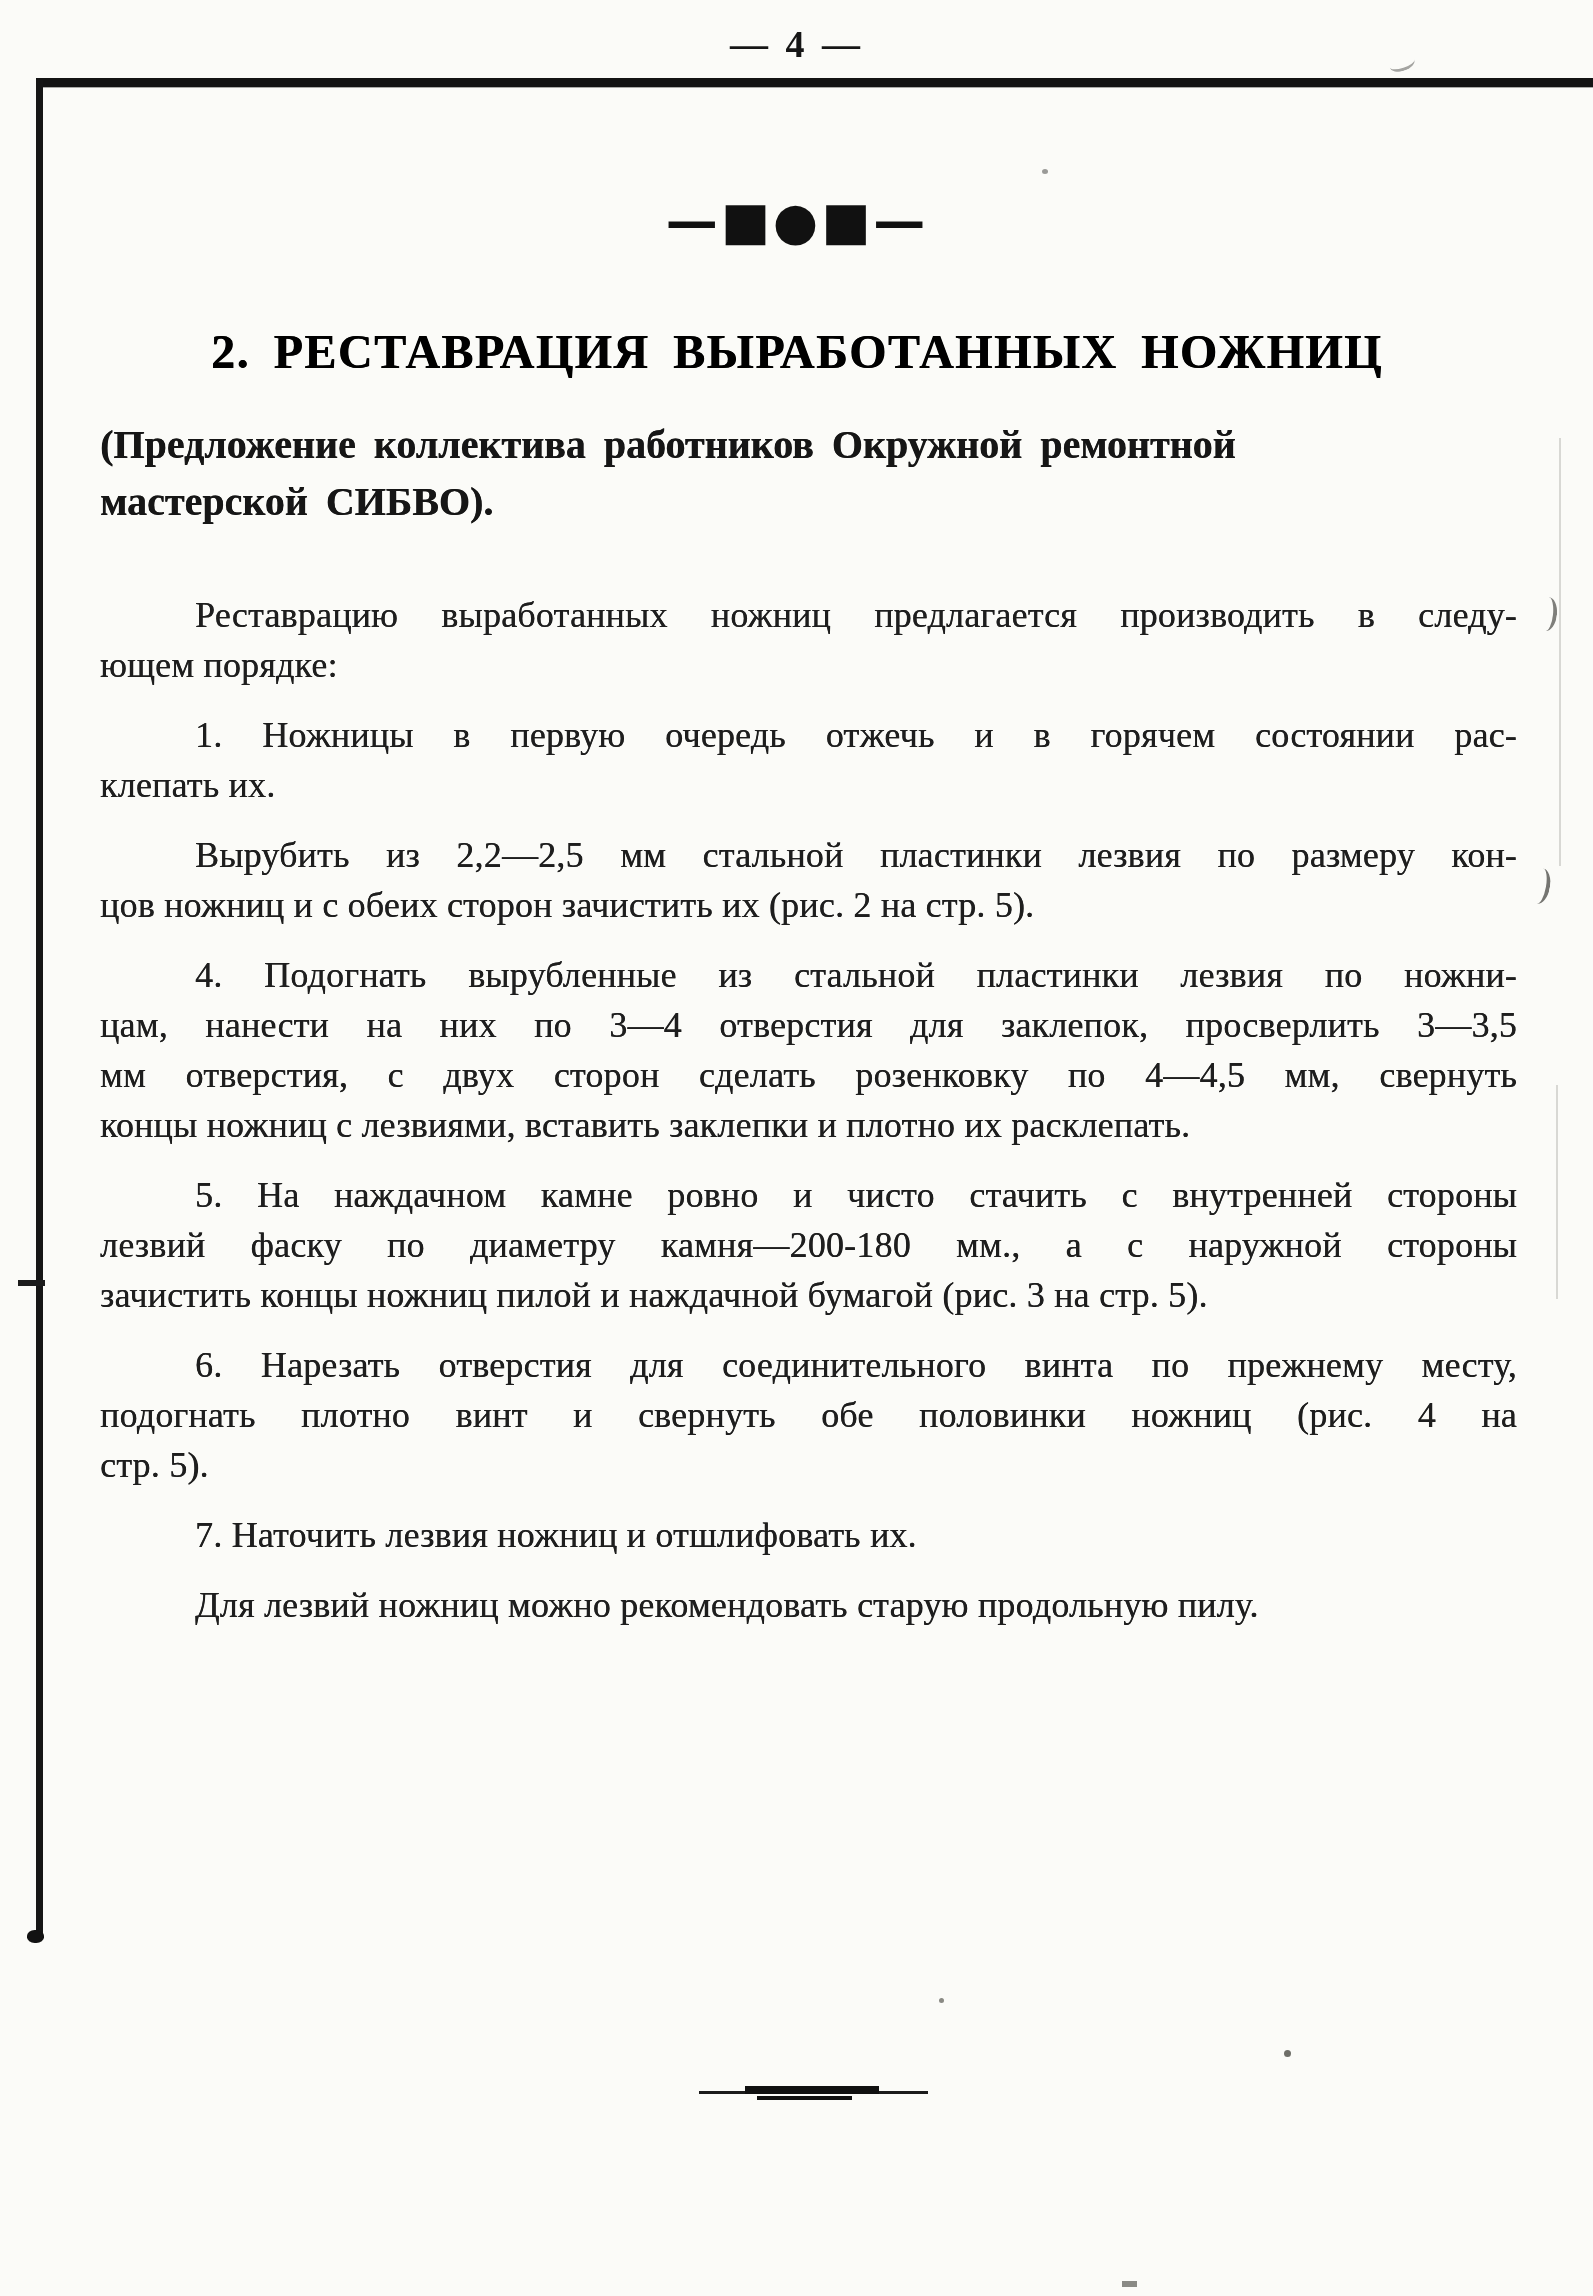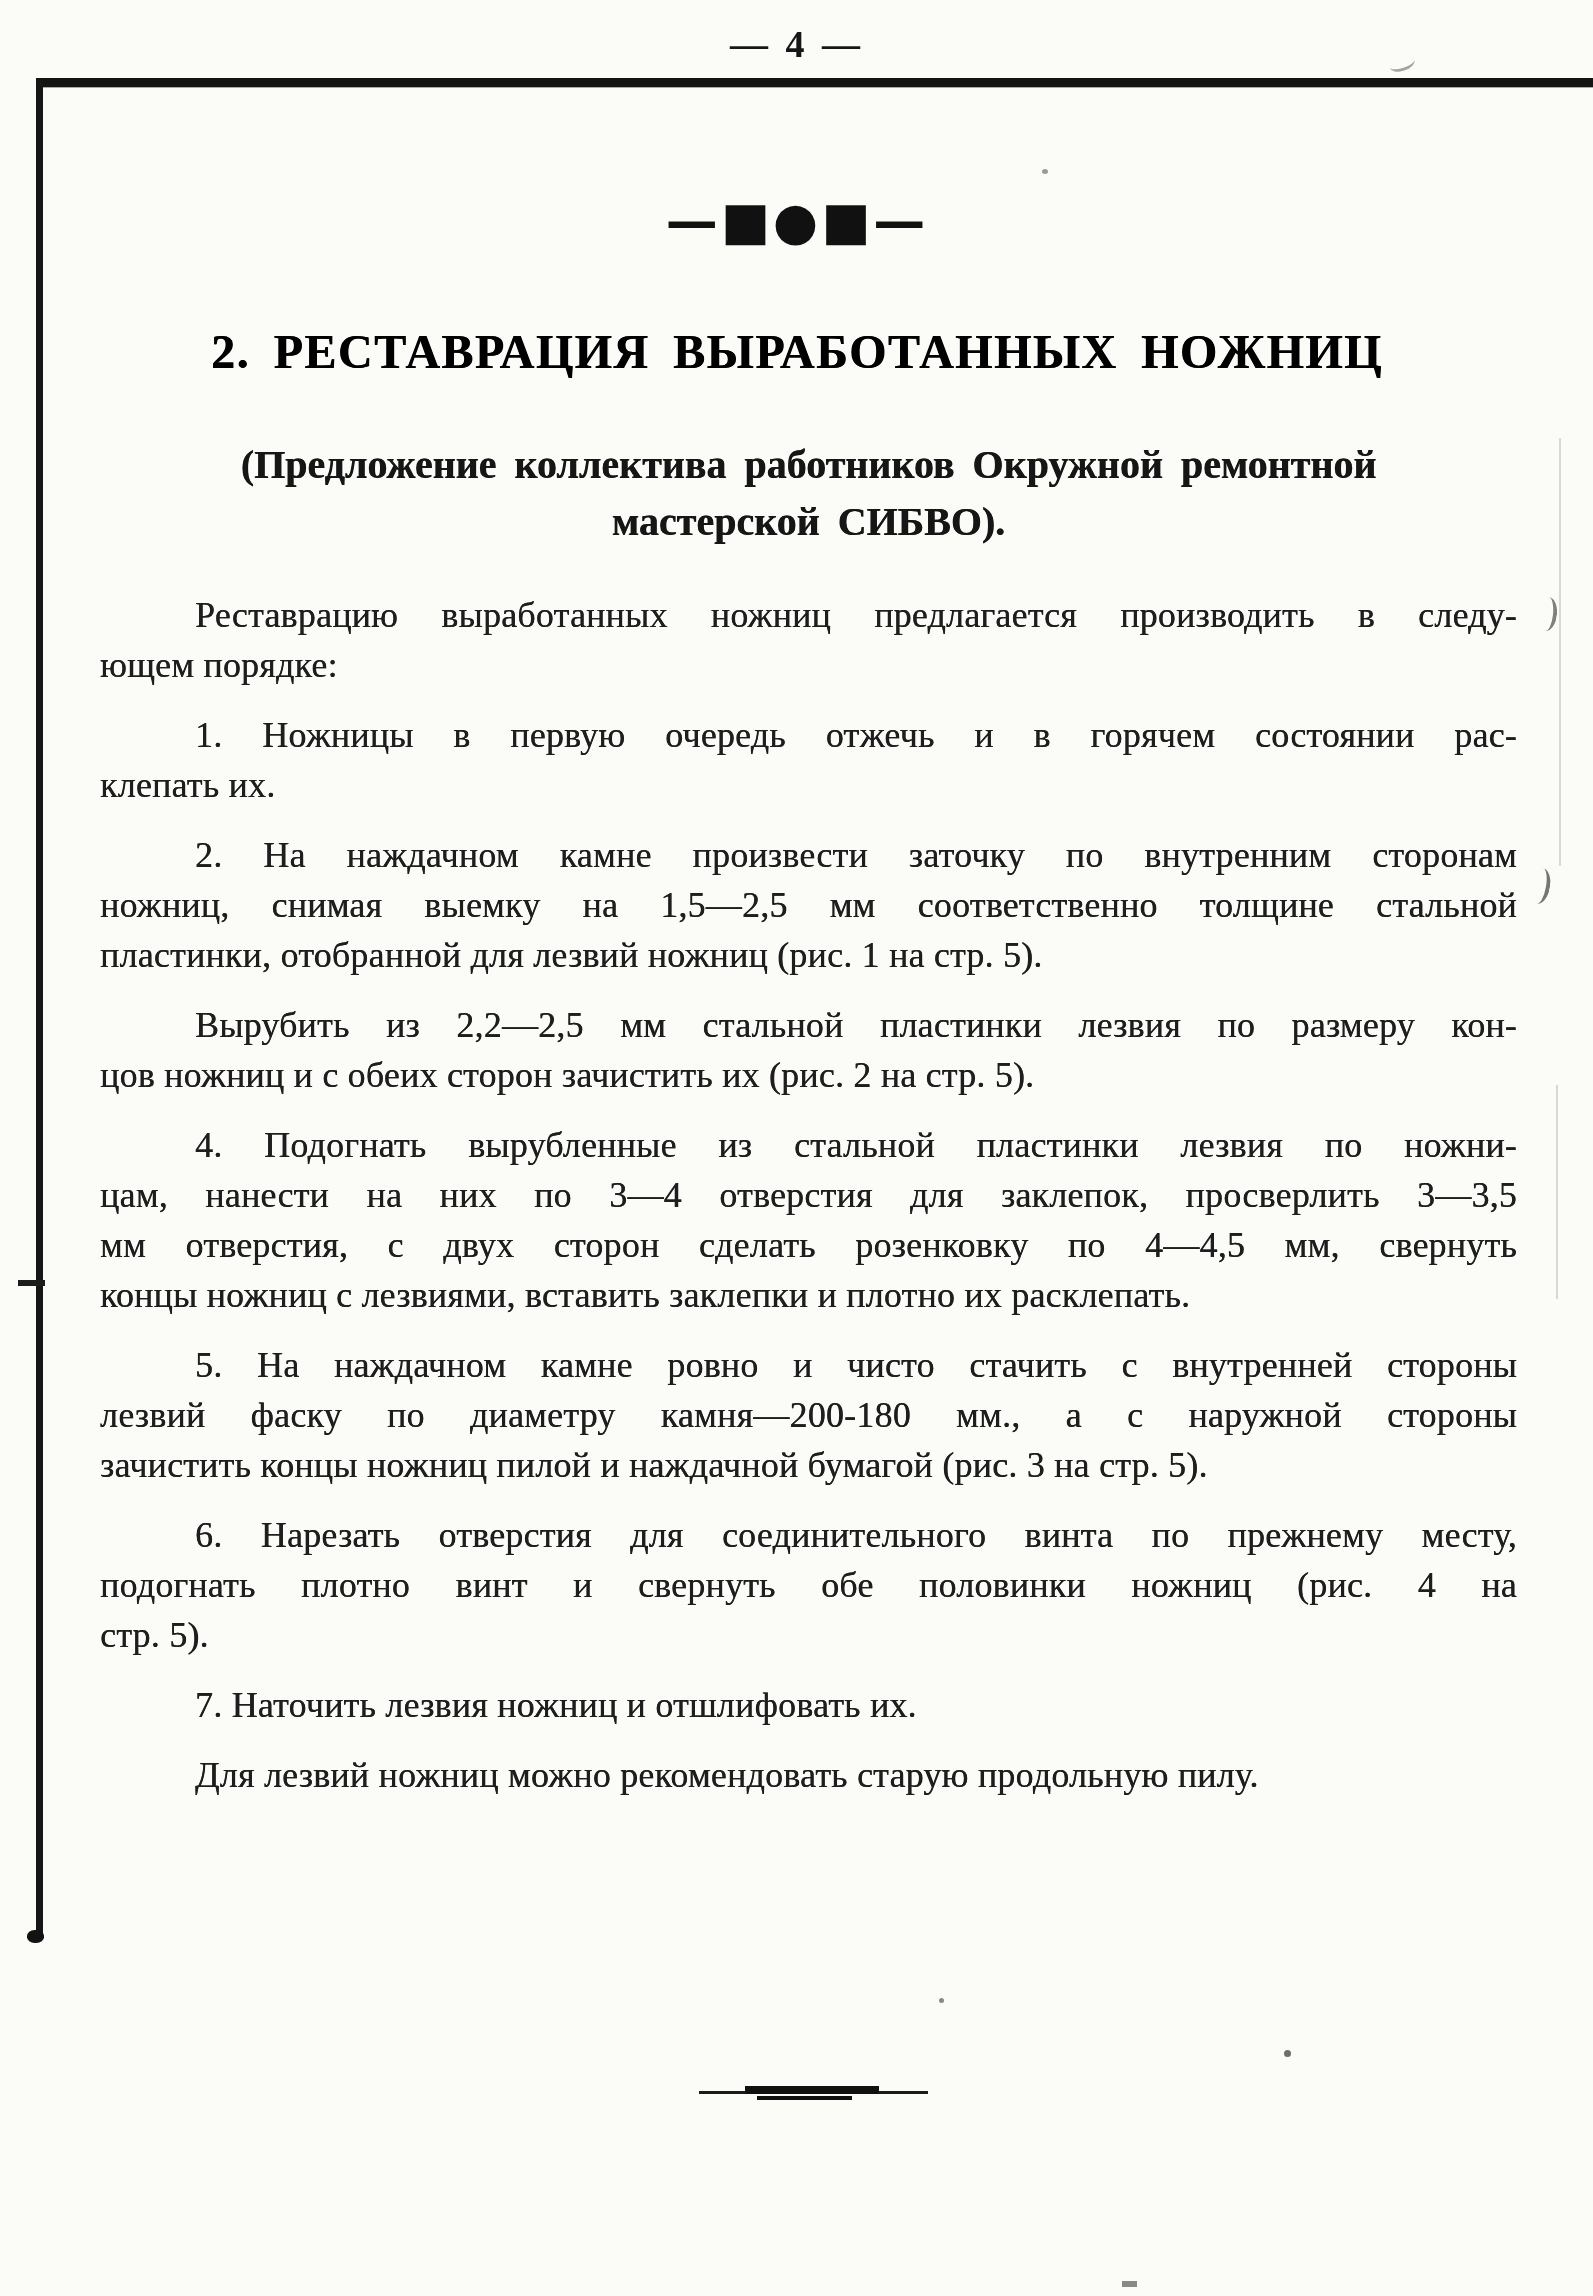--- a/index.html
+++ b/index.html
@@ -34,22 +34,22 @@
     letter-spacing:3px;color:#111;
     font-family:"DejaVu Sans","Liberation Sans",sans-serif;
   }
   .doc-title{
     position:absolute;left:0;right:0;top:324px;
     text-align:center;font-size:48px;font-weight:bold;
     letter-spacing:1.5px;word-spacing:10px;color:#000000;
     text-shadow:0.5px 0 0 currentColor;
   }
   .doc-subtitle{
-    position:absolute;left:100px;right:77px;top:436px;
-    text-align:center;font-size:40px;font-weight:bold;
+    position:absolute;left:100px;right:77px;top:416px;
+    text-align:left;font-size:40px;font-weight:bold;
     line-height:57px;word-spacing:8px;color:#161616;
     text-shadow:0.4px 0 0 currentColor;
   }
   
   .body-text{
     position:absolute;left:100px;right:77px;top:590px;
     font-size:36px;color:#1e1e1e;
     text-shadow:0.3px 0 0 currentColor;
     letter-spacing:0.2px;
   }
@@ -122,25 +122,20 @@
   <div class="body-text">
       <div class="para">
         <div class="line first">Реставрацию выработанных ножниц предлагается производить в следу-</div>
         <div class="line last">ющем порядке:</div>
       </div>
       <div class="para">
         <div class="line first">1. Ножницы в первую очередь отжечь и в горячем состоянии рас-</div>
         <div class="line last">клепать их.</div>
       </div>
       <div class="para">
-        <div class="line first">2. На наждачном камне произвести заточку по внутренним сторонам</div>
-        <div class="line">ножниц, снимая выемку на 1,5—2,5 мм соответственно толщине стальной</div>
-        <div class="line last">пластинки, отобранной для лезвий ножниц (рис. 1 на стр. 5).</div>
-      </div>
-      <div class="para">
         <div class="line first">Вырубить из 2,2—2,5 мм стальной пластинки лезвия по размеру кон-</div>
         <div class="line last">цов ножниц и с обеих сторон зачистить их (рис. 2 на стр. 5).</div>
       </div>
       <div class="para">
         <div class="line first">4. Подогнать вырубленные из стальной пластинки лезвия по ножни-</div>
         <div class="line">цам, нанести на них по 3—4 отверстия для заклепок, просверлить 3—3,5</div>
         <div class="line">мм отверстия, с двух сторон сделать розенковку по 4—4,5 мм, свернуть</div>
         <div class="line last">концы ножниц с лезвиями, вставить заклепки и плотно их расклепать.</div>
       </div>
       <div class="para">

